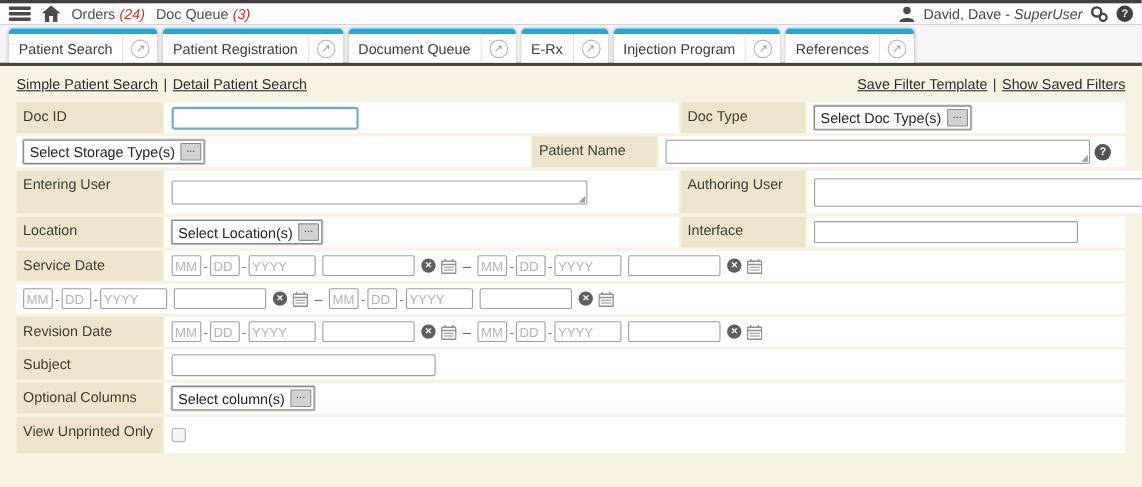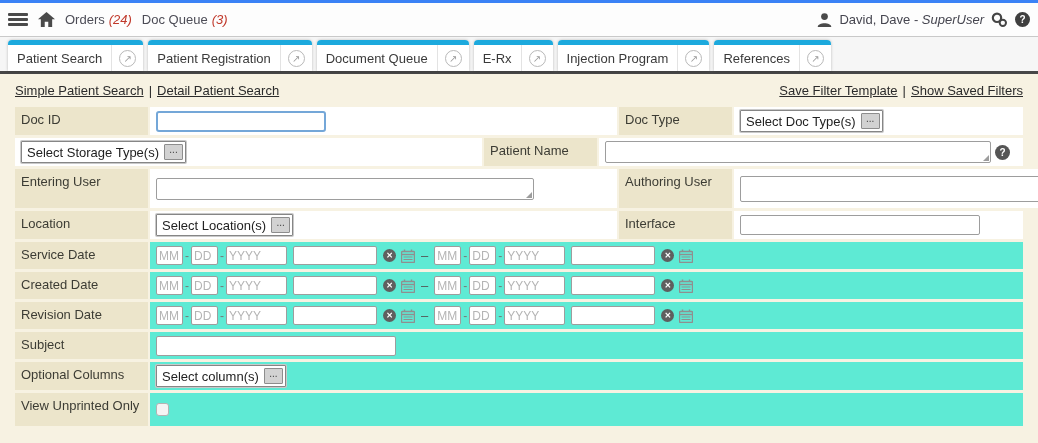--- a/index.html
+++ b/index.html
@@ -7,22 +7,22 @@
   body {
     font-family: "Liberation Sans", sans-serif;
     font-size: 13px;
     color:#3c3c34;
     background:#f7f2e2;
     overflow:hidden;
   }
 
   
   .topbar{
-    height:37px; background:#fdfdfd;
-    border-top:3px solid #3b82f6;
+    height:23px; background:#fdfdfd;
+    border-top:3px solid #404040;
     border-bottom:1px solid #c9c9c9;
     display:flex; align-items:center; padding:0 8px;
   }
   .topbar-left{display:flex; align-items:center; gap:10px; flex:1;}
   .hamburger{display:inline-flex; flex-direction:column; gap:2px; width:20px; cursor:pointer; padding:2px 0;}
   .hamburger span{height:3px; background:#4a4a4a; border-radius:1px; display:block;}
   .nav-item{color:#4c4c56; text-decoration:none; display:flex; gap:4px; cursor:pointer;}
   .nav-count{color:#c0392b;font-style:italic;}
   .topbar-right{display:flex; gap:7px;}
   .user-text{color:#45454f;}
@@ -61,21 +61,21 @@
   .tlink{color:#2b2b2b; text-decoration:underline; cursor:pointer;}
   .lsep{color:#2b2b2b;}
 
   
   .frow{display:flex; gap:2px; margin-bottom:3px;}
   .cell{padding:5px 6px;}
   .lbl{background:#ece5cb; width:133px; flex:none; line-height:1.25;}
   .lblr{background:#ece5cb; width:113px; flex:none; line-height:1.25;}
   .cnt{background:#fff; width:467px; flex:none; display:flex; align-items:center; padding:3px 6px;}
   .cntr{background:#fff; flex:1; display:flex; align-items:center; padding:3px 6px;}
-  .cnt-full{background:#5eead4; flex:1; display:flex; align-items:center; padding:3px 6px;}
+  .cnt-full{background:#ffffff; flex:1; display:flex; align-items:center; padding:3px 6px;}
   .h28{min-height:28px;} .h39{min-height:39px;} .h27{min-height:27px;} .h33{min-height:33px;}
 
   input, textarea{
     font-family:"Liberation Sans", sans-serif; font-size:13px; color:#222;
     border:1px solid #9d9d9d; border-radius:2px; background:#fff; outline:none;
   }
   .inp-focused{width:170px; height:21px; border:2px solid #74a7d8; border-radius:3px; padding:0 4px;}
   .inp-plain{width:240px; height:20px; padding:0 4px;}
   .ta{resize:none; height:22px; padding:1px 4px; position:relative;}
   .ta-wrap{position:relative; display:inline-flex;}
@@ -327,21 +327,20 @@
               <line x1="10.5" y1="0.5" x2="10.5" y2="3" stroke="#8f8f8f" stroke-width="1.4"></line>
               <line x1="2.5" y1="8" x2="11.5" y2="8" stroke="#8f8f8f"></line>
               <line x1="2.5" y1="10.5" x2="11.5" y2="10.5" stroke="#8f8f8f"></line>
             </svg>
         </span>
       </span>
     </div>
   </div>
 
   <div class="frow">
-    <div class="cell lbl h27">Created Date</div>
     <div class="cnt-full h27">
       <span class="dgroup">
         <input class="din d-mm" placeholder="MM" style="">
         <span class="ddash">-</span>
         <input class="din d-dd" placeholder="DD" style="">
         <span class="ddash">-</span>
         <input class="din d-yy" placeholder="YYYY" style="">
         <input class="din d-blank" style="">
         <span class="clear-ic">✕</span>
         <span class="cal-ic">

